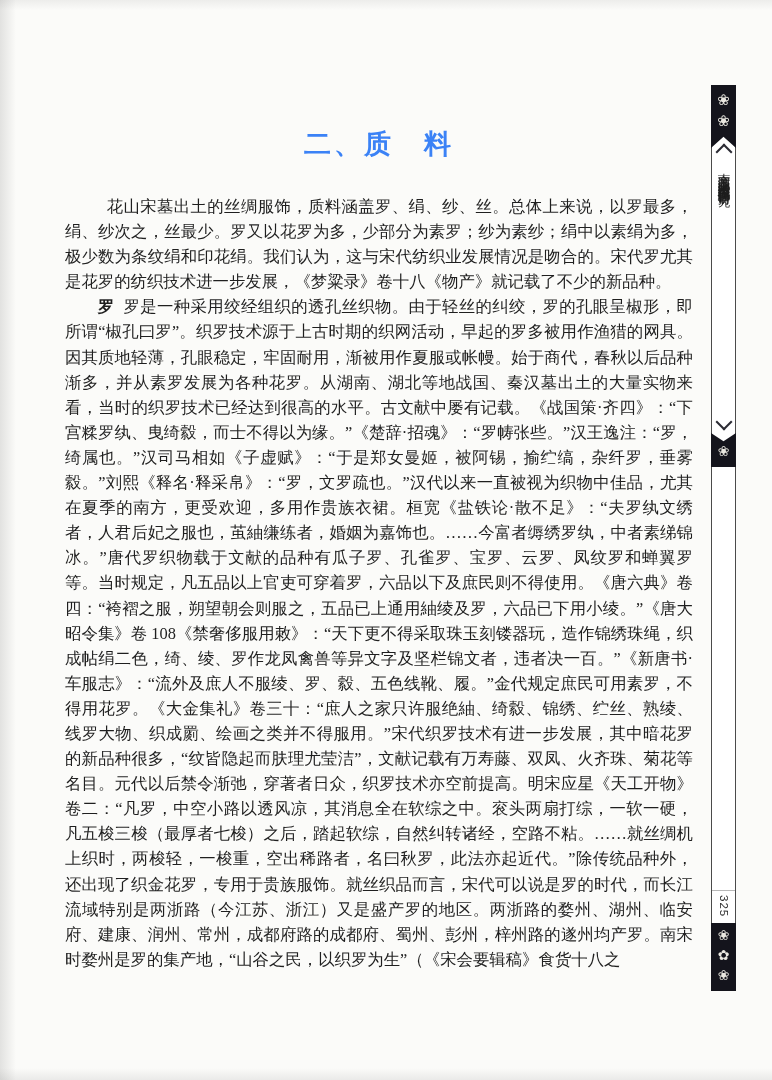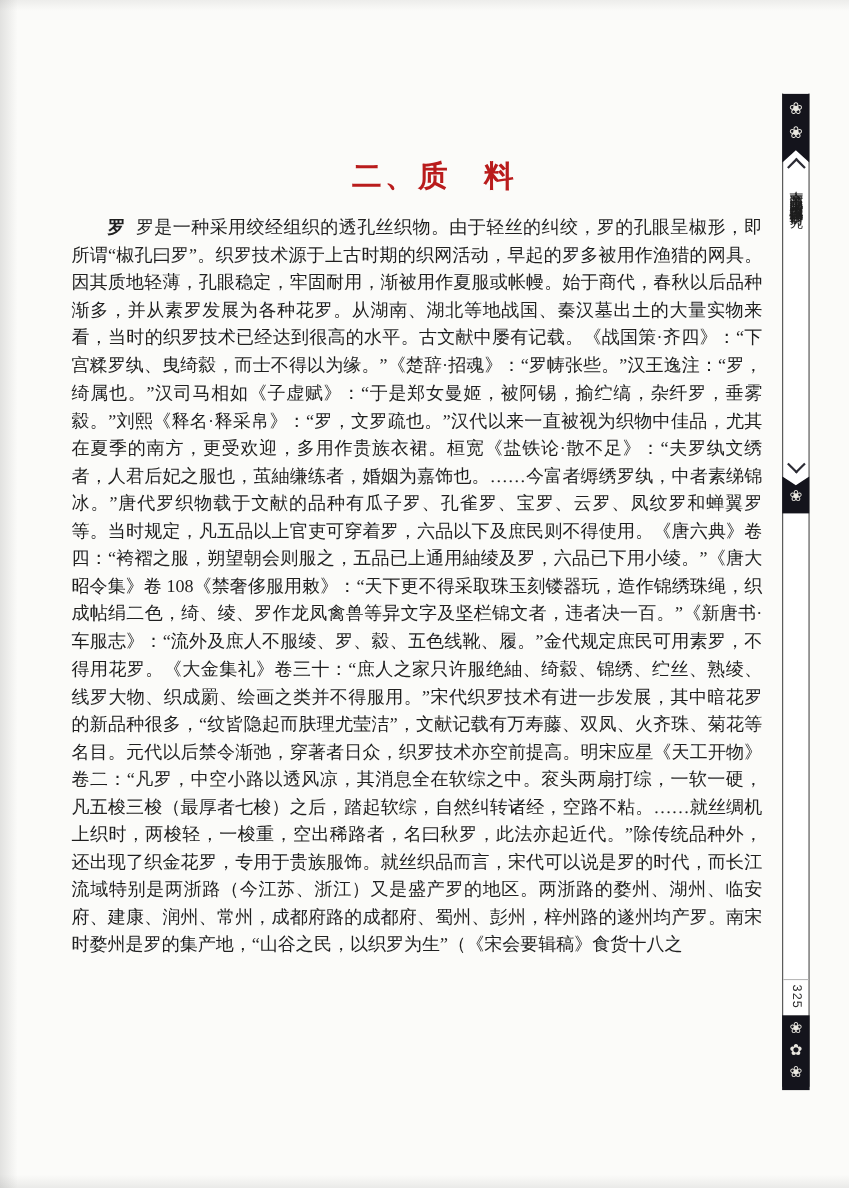--- a/index.html
+++ b/index.html
@@ -23,22 +23,22 @@
     pointer-events:none;
   }
   .scan-edge-bottom {
     position:absolute; bottom:0; left:0; right:0; height:12px;
     background:linear-gradient(to top, rgba(110,110,110,0.12), rgba(110,110,110,0));
     pointer-events:none;
   }
 
   .chapter-title {
     position:absolute; top:126px; left:65px; width:628px;
-    margin:16px; text-align:center;
-    font-size:27px; font-weight:bold; letter-spacing:3px; color:#b91c1c;
+    margin:0; text-align:center;
+    font-size:27px; font-weight:bold; letter-spacing:3px; color:#3b82f6;
   }
 
   .body-text {
     position:absolute; top:194px; left:65px; width:628px;
     font-size:16.4px; line-height:25.1px;
     text-align:justify; text-align-last:left;
   }
   .body-text p { margin:0; text-indent:2em; }
   .lead { font-weight:bold; margin-right:0.55em; }
 
@@ -87,20 +87,21 @@
 </head>
 <body>
 
 <div class="scan-edge-left"></div>
 <div class="scan-edge-top"></div>
 <div class="scan-edge-bottom"></div>
 
 <h1 class="chapter-title">二、质　料</h1>
 
 <div class="body-text">
+  <p><span class="lead"></span><span>花山宋墓出土的丝绸服饰，质料涵盖罗、绢、纱、丝。总体上来说，以罗最多，绢、纱次之，丝最少。罗又以花罗为多，少部分为素罗；纱为素纱；绢中以素绢为多，极少数为条纹绢和印花绢。我们认为，这与宋代纺织业发展情况是吻合的。宋代罗尤其是花罗的纺织技术进一步发展，《梦粱录》卷十八《物产》就记载了不少的新品种。</span></p>
   <p><span class="lead">罗</span><span>罗是一种采用绞经组织的透孔丝织物。由于轻丝的纠绞，罗的孔眼呈椒形，即所谓“椒孔曰罗”。织罗技术源于上古时期的织网活动，早起的罗多被用作渔猎的网具。因其质地轻薄，孔眼稳定，牢固耐用，渐被用作夏服或帐幔。始于商代，春秋以后品种渐多，并从素罗发展为各种花罗。从湖南、湖北等地战国、秦汉墓出土的大量实物来看，当时的织罗技术已经达到很高的水平。古文献中屡有记载。《战国策·齐四》：“下宫糅罗纨、曳绮縠，而士不得以为缘。”《楚辞·招魂》：“罗帱张些。”汉王逸注：“罗，绮属也。”汉司马相如《子虚赋》：“于是郑女曼姬，被阿锡，揄纻缟，杂纤罗，垂雾縠。”刘熙《释名·释采帛》：“罗，文罗疏也。”汉代以来一直被视为织物中佳品，尤其在夏季的南方，更受欢迎，多用作贵族衣裙。桓宽《盐铁论·散不足》：“夫罗纨文绣者，人君后妃之服也，茧紬缣练者，婚姻为嘉饰也。……今富者缛绣罗纨，中者素绨锦冰。”唐代罗织物载于文献的品种有瓜子罗、孔雀罗、宝罗、云罗、凤纹罗和蝉翼罗等。当时规定，凡五品以上官吏可穿着罗，六品以下及庶民则不得使用。《唐六典》卷四：“袴褶之服，朔望朝会则服之，五品已上通用紬绫及罗，六品已下用小绫。”《唐大昭令集》卷 108《禁奢侈服用敕》：“天下更不得采取珠玉刻镂器玩，造作锦绣珠绳，织成帖绢二色，绮、绫、罗作龙凤禽兽等异文字及坚栏锦文者，违者决一百。”《新唐书·车服志》：“流外及庶人不服绫、罗、縠、五色线靴、履。”金代规定庶民可用素罗，不得用花罗。《大金集礼》卷三十：“庶人之家只许服绝紬、绮縠、锦绣、纻丝、熟绫、线罗大物、织成罽、绘画之类并不得服用。”宋代织罗技术有进一步发展，其中暗花罗的新品种很多，“纹皆隐起而肤理尤莹洁”，文献记载有万寿藤、双凤、火齐珠、菊花等名目。元代以后禁令渐弛，穿著者日众，织罗技术亦空前提高。明宋应星《天工开物》卷二：“凡罗，中空小路以透风凉，其消息全在软综之中。衮头两扇打综，一软一硬，凡五梭三梭（最厚者七梭）之后，踏起软综，自然纠转诸经，空路不粘。……就丝绸机上织时，两梭轻，一梭重，空出稀路者，名曰秋罗，此法亦起近代。”除传统品种外，还出现了织金花罗，专用于贵族服饰。就丝织品而言，宋代可以说是罗的时代，而长江流域特别是两浙路（今江苏、浙江）又是盛产罗的地区。两浙路的婺州、湖州、临安府、建康、润州、常州，成都府路的成都府、蜀州、彭州，梓州路的遂州均产罗。南宋时婺州是罗的集产地，“山谷之民，以织罗为生”（《宋会要辑稿》食货十八之</span></p>
 </div>
 
 <aside class="side-tab">
   <div class="deco deco-top">❀
 ❀</div>
   <div class="chev chev-up"></div>
   <div class="side-title">南京高淳花山宋墓出土丝绸服饰保护与研究</div>
   <div class="chev chev-down"></div>
   <div class="deco deco-mid">❀</div>

